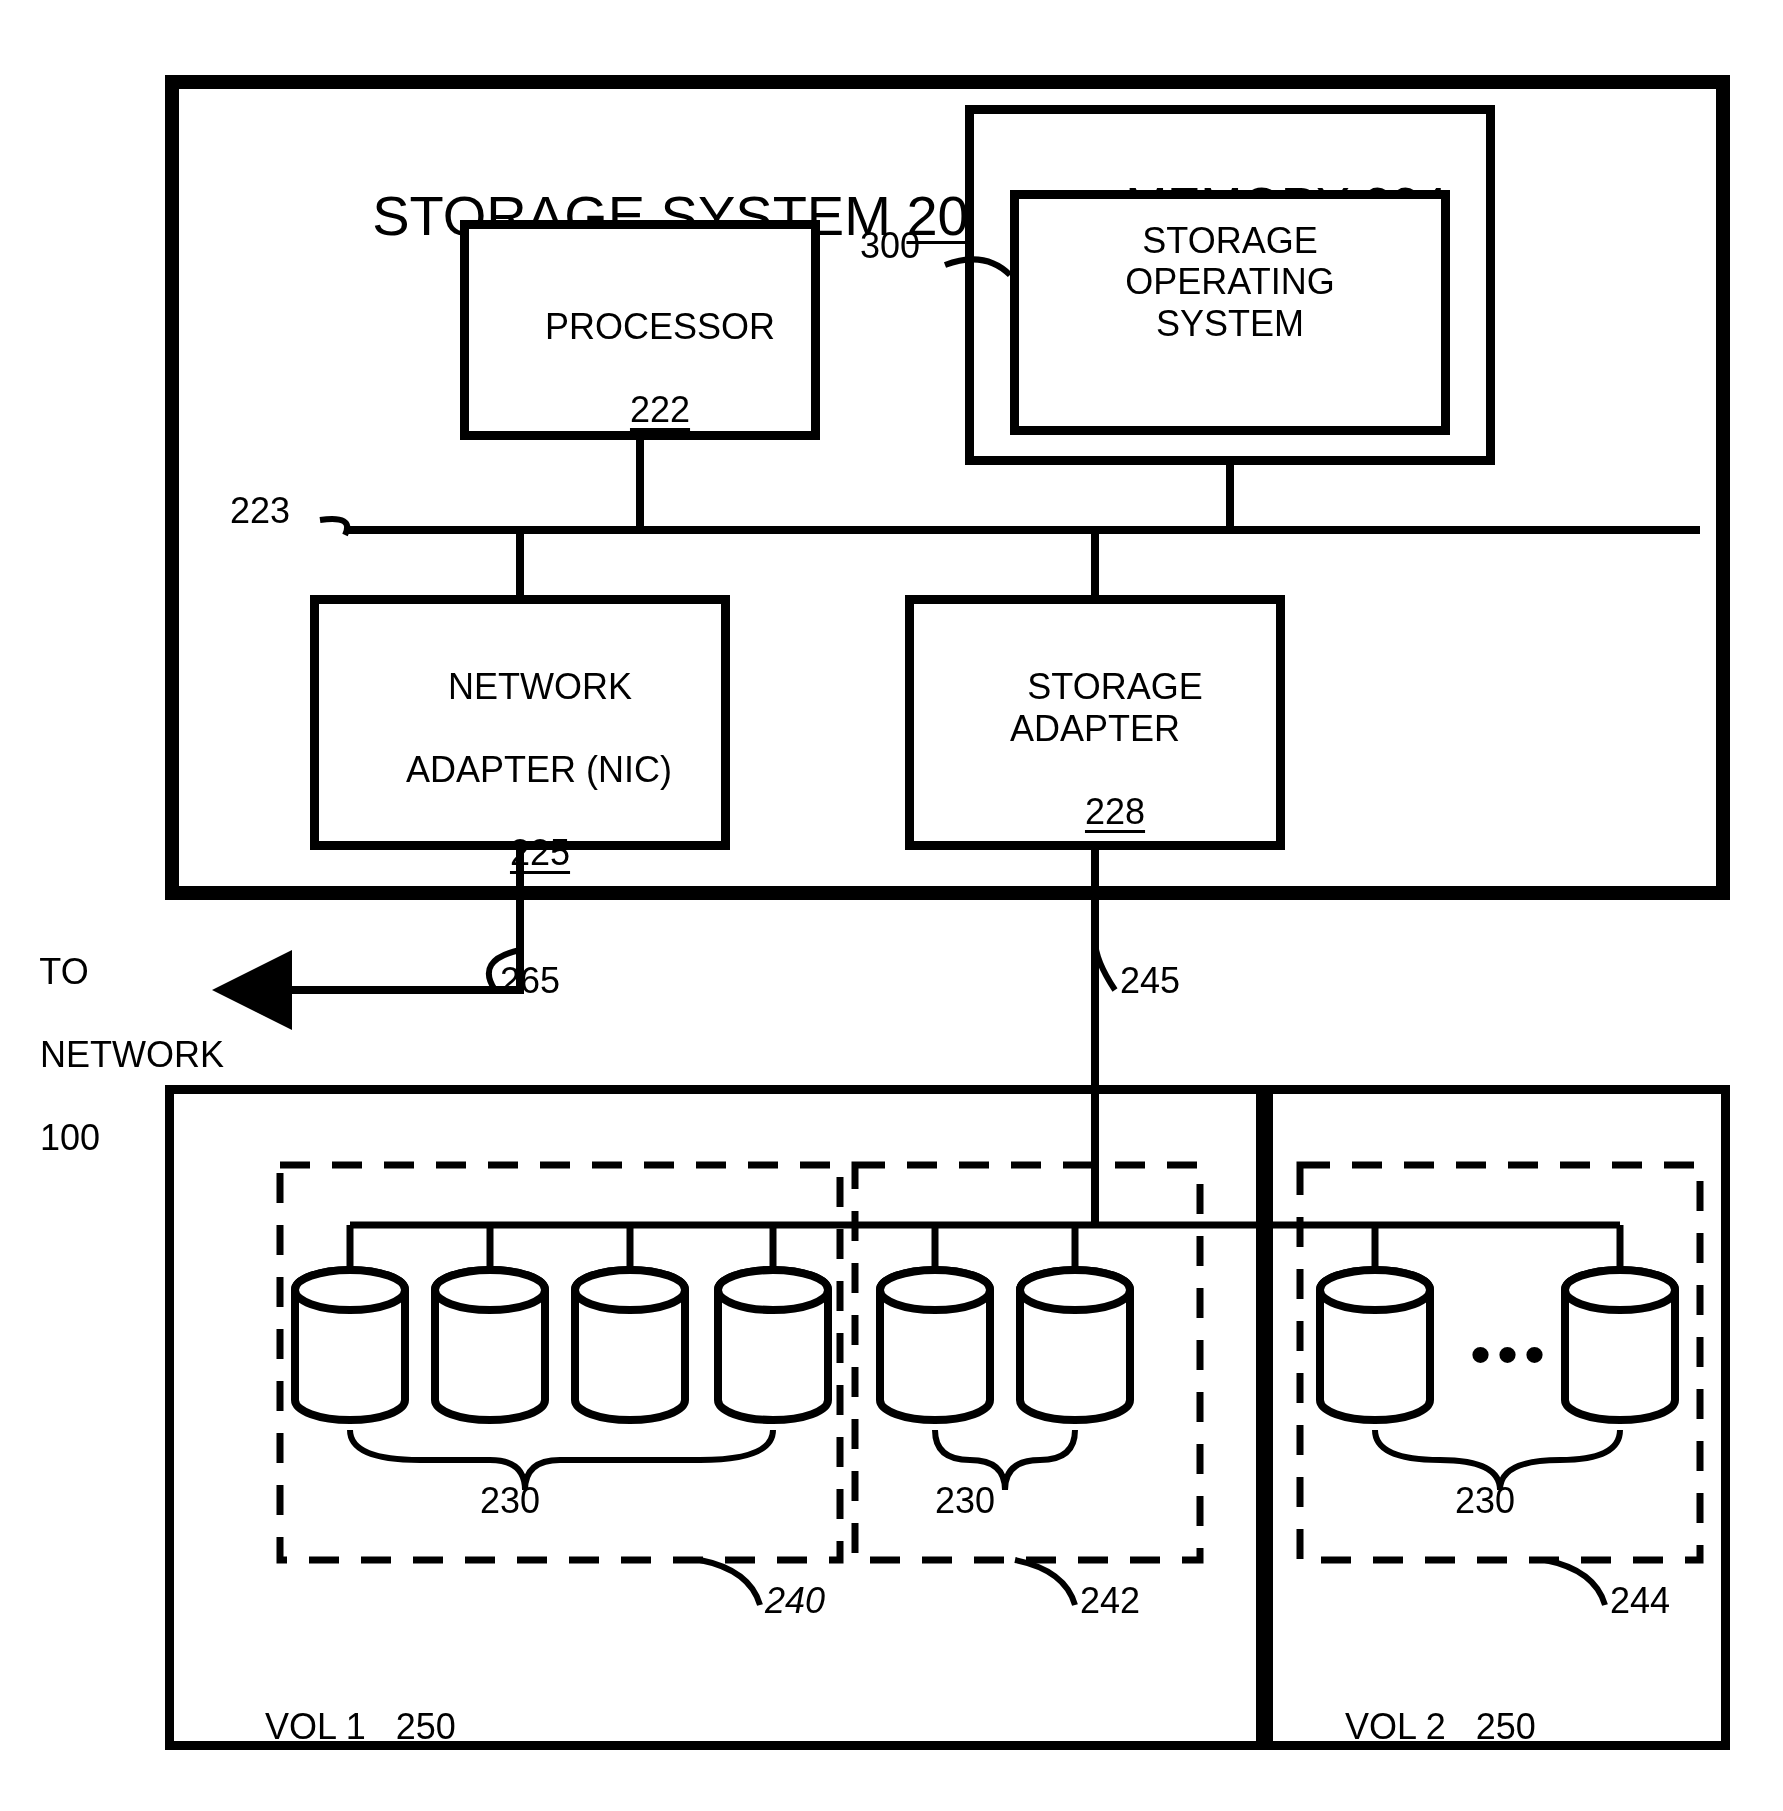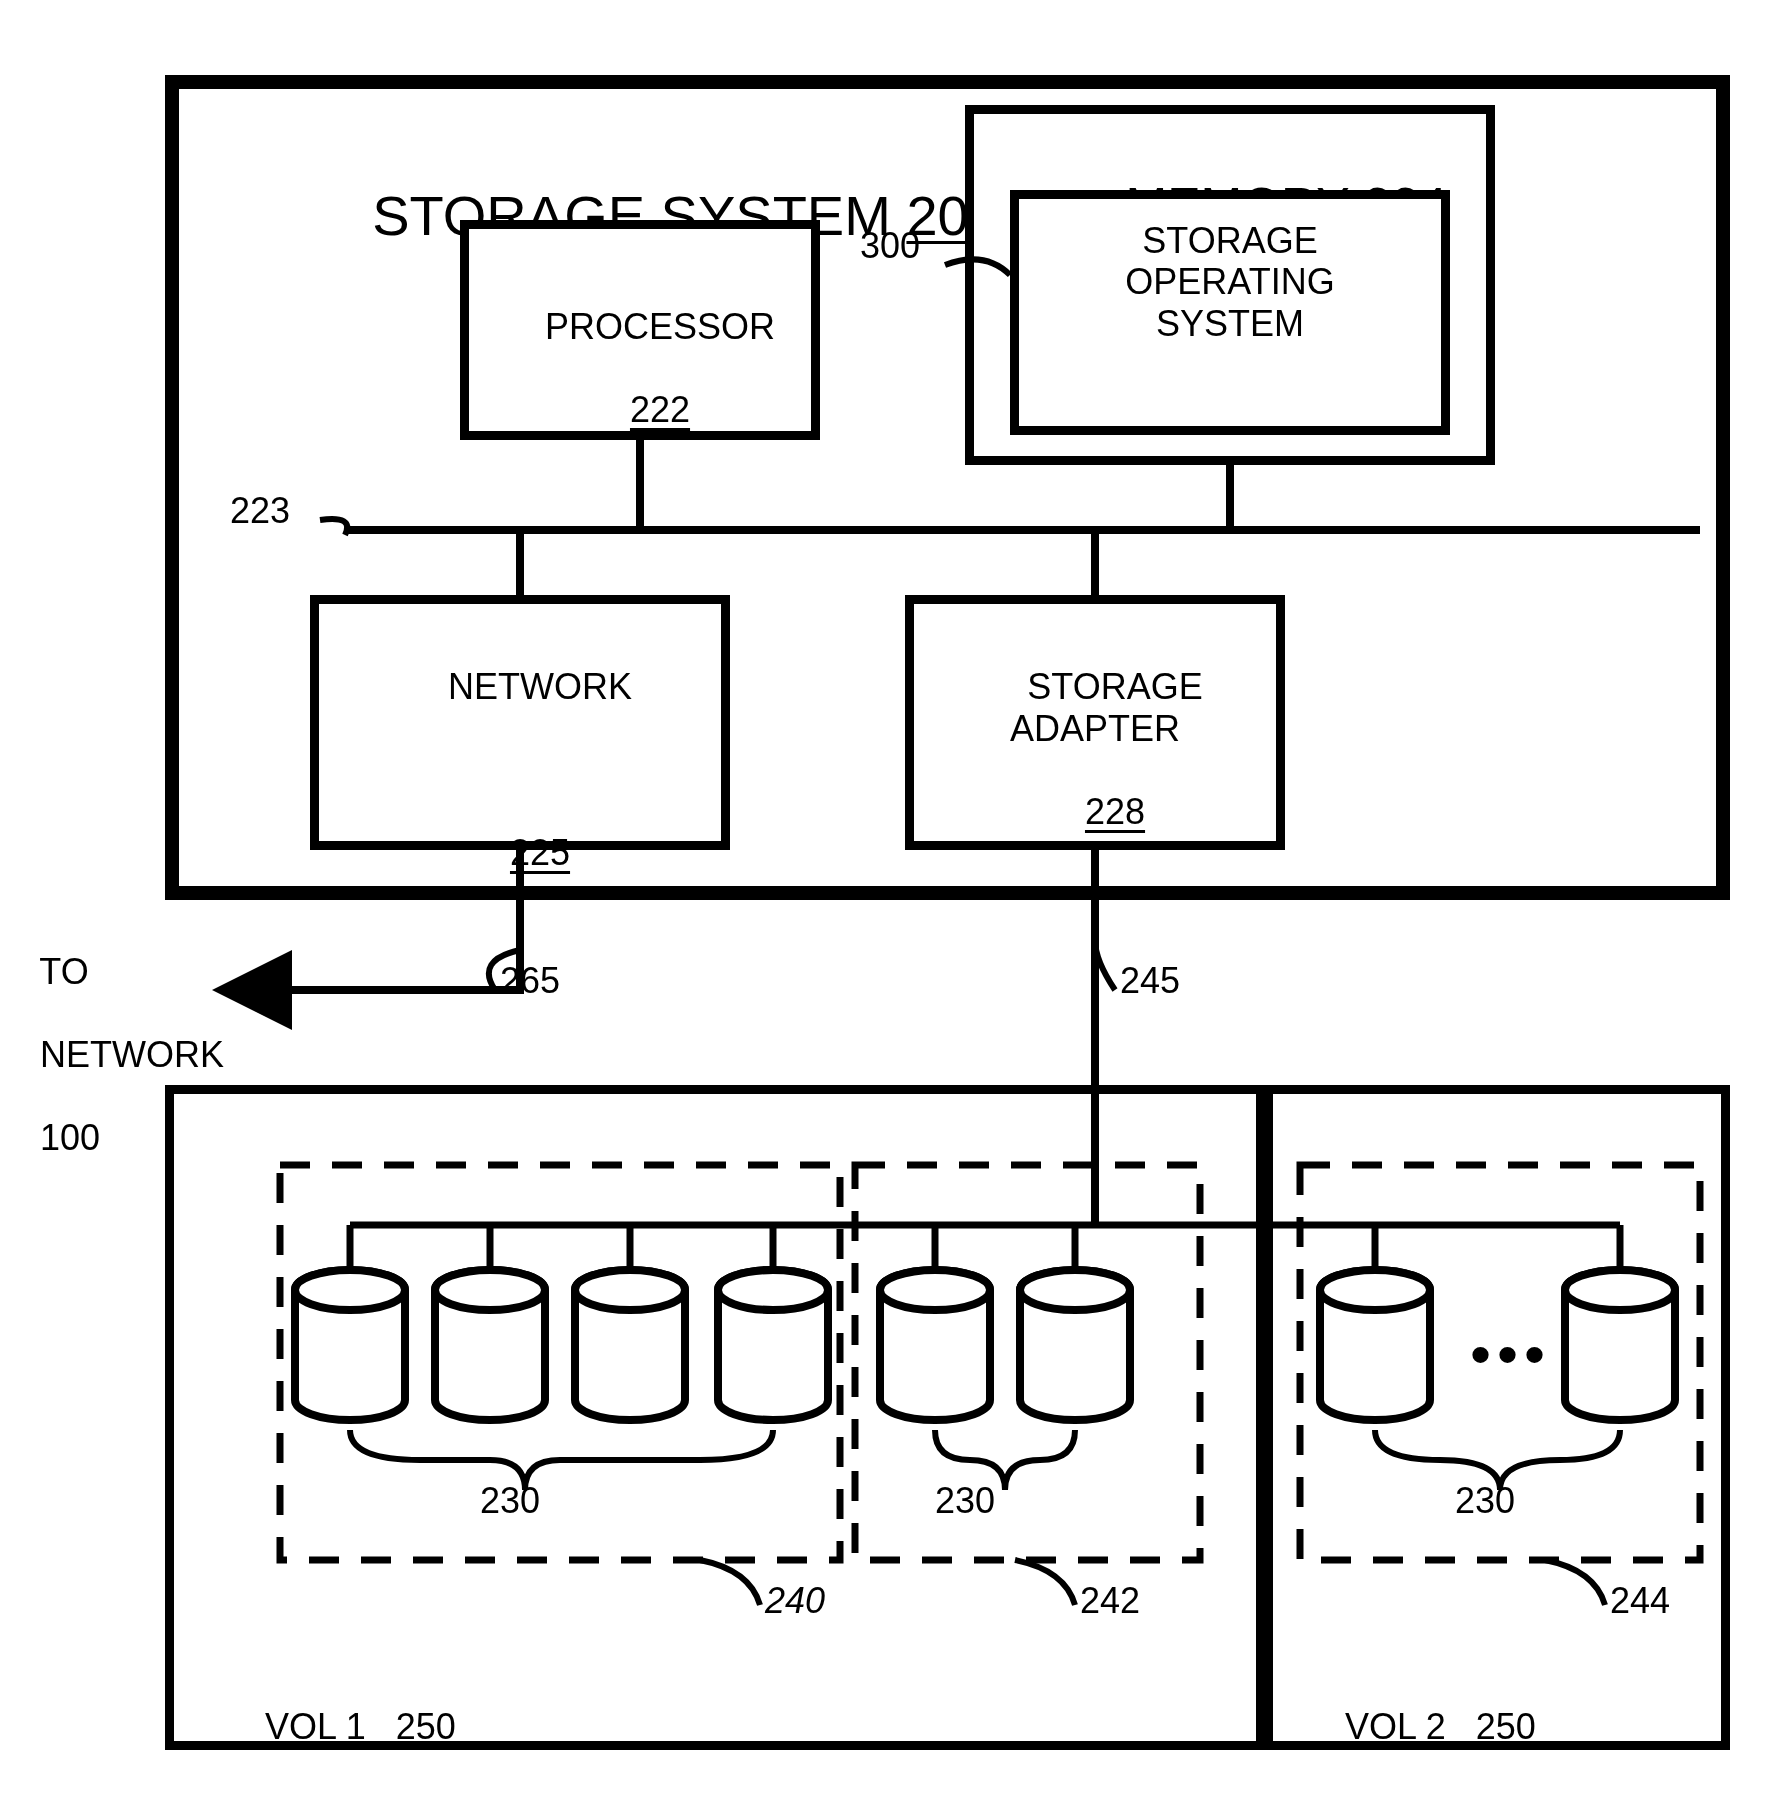--- a/index.html
+++ b/index.html
@@ -75,21 +75,21 @@
 OPERATING
 SYSTEM</div>
 
   <div class="label" style="left:860px; top:225px;">300</div>
 
   <div class="label" style="left:230px; top:490px;">223</div>
 
   <div class="box" style="left:310px; top:595px; width:420px; height:255px;"></div>
   <div class="label" style="left:310px; top:625px; width:420px;">
     <span>NETWORK</span><br>
-    <br>
+    <span>ADAPTER (NIC)</span><br>
     <span class="underline">225</span>
   </div>
 
   <div class="box" style="left:905px; top:595px; width:380px; height:255px;"></div>
   <div class="label" style="left:905px; top:625px; width:380px;">
     <span>STORAGE
 ADAPTER</span><br>
     <span class="underline">228</span>
   </div>
 

